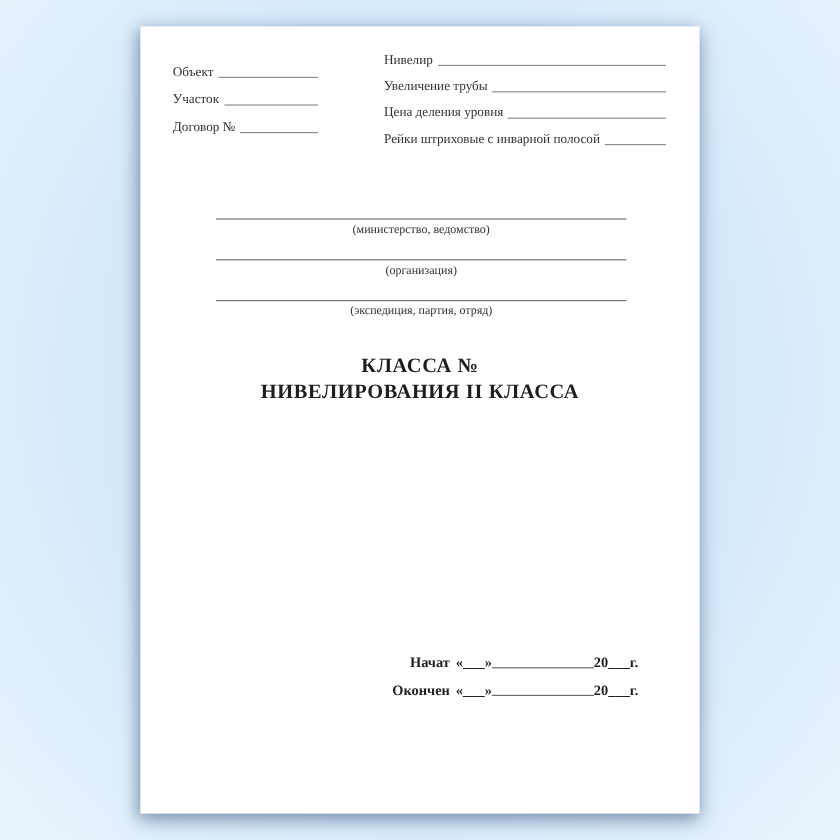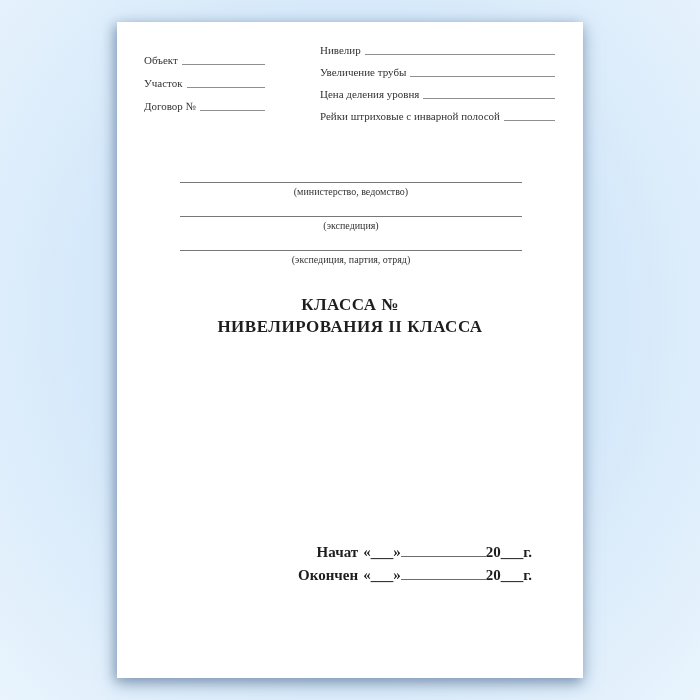--- a/index.html
+++ b/index.html
@@ -33,21 +33,21 @@
   
   .title{position:absolute;left:0;right:0;top:272px;text-align:center;color:var(--ink-dark);
          font-weight:bold;font-size:17px;line-height:22px;letter-spacing:.5px;}
   
   .personnel{position:absolute;left:31px;top:408px;width:226px;}
   .personnel .frow{margin-bottom:12px;}
   .personnel .fline{margin-left:0;}
   
   .dates{position:absolute;right:51px;top:524px;color:var(--ink-dark);}
   .drow{display:flex;justify-content:flex-end;align-items:flex-end;
-        font-weight:bold;font-size:15px;line-height:13px;margin-bottom:10px;}
+        font-weight:bold;font-size:12px;line-height:13px;margin-bottom:10px;}
   .dlabel{margin-right:5px;}
   .dline{width:85px;border-bottom:1px solid #6d6d6d;height:1px;margin-bottom:2px;}
   
   .footer{position:absolute;left:31px;right:36px;top:606px;}
   .footer .fline{margin-left:0;}
 </style>
 </head>
 <body>
 
 <div class="paper">
@@ -86,21 +86,21 @@
     </div>
   </div>
 
   <div class="org">
     <div class="orgline">
       <div class="rule"></div>
       <div class="caption">(министерство, ведомство)</div>
     </div>
     <div class="orgline">
       <div class="rule"></div>
-      <div class="caption">(экспедиция)</div>
+      <div class="caption">(организация)</div>
     </div>
     <div class="orgline">
       <div class="rule"></div>
       <div class="caption">(экспедиция, партия, отряд)</div>
     </div>
   </div>
 
   <div class="title">
     <div>КЛАССА №</div>
     <div>НИВЕЛИРОВАНИЯ II КЛАССА</div>

